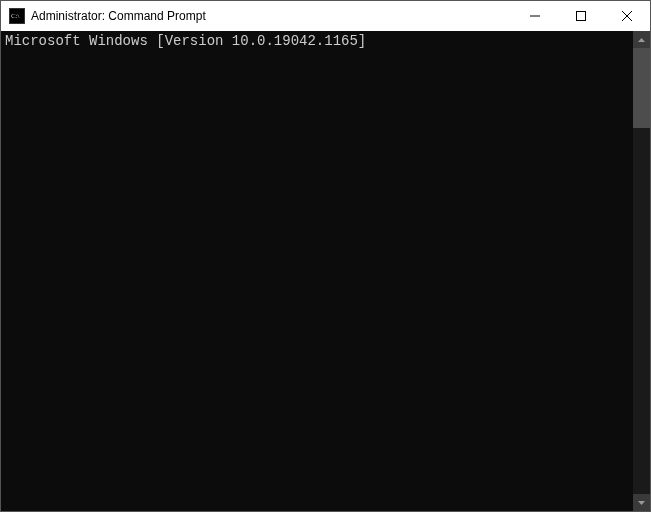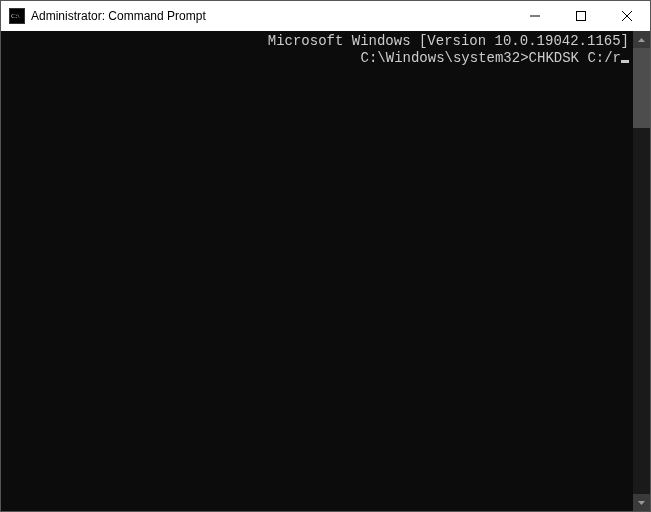--- a/index.html
+++ b/index.html
@@ -69,21 +69,20 @@
       cursor: default;
     }
     .win-btn svg {
       display: block;
     }
     .terminal-area {
       flex: 1;
       display: flex;
       background: #7f1d1d;
       min-height: 0;
-      text-align: right;
     }
     .terminal {
       flex: 1;
       background: #0c0c0c;
       color: #cccccc;
       font-family: Consolas, "Courier New", monospace;
       font-size: 14px;
       line-height: 17px;
       padding: 2px 4px;
       white-space: pre;
@@ -157,21 +156,21 @@
       </div>
       <div class="win-btn">
         <svg width="10" height="10" viewBox="0 0 10 10">
             <line x1="0" y1="0" x2="10" y2="10" stroke="#000" stroke-width="1"></line>
             <line x1="10" y1="0" x2="0" y2="10" stroke="#000" stroke-width="1"></line>
           </svg>
       </div>
     </div>
   </div>
   <div class="terminal-area">
-    <div class="terminal"><span class="line">Microsoft Windows [Version 10.0.19042.1165]</span><span class="line"></span><span class="line"><span>C:\Windows\system32&gt;</span><span>CHKDSK C:/r</span><span class="cursor"></span></span></div>
+    <div class="terminal"><span class="line">Microsoft Windows [Version 10.0.19042.1165]</span><span class="line"></span></div>
     <div class="scrollbar">
       <div class="scroll-btn">
         <svg width="7" height="4" viewBox="0 0 7 4">
             <polygon points="3.5,0 7,4 0,4" fill="#999"></polygon>
           </svg>
       </div>
       <div class="scroll-track">
         <div class="scroll-thumb"></div>
       </div>
       <div class="scroll-btn">

